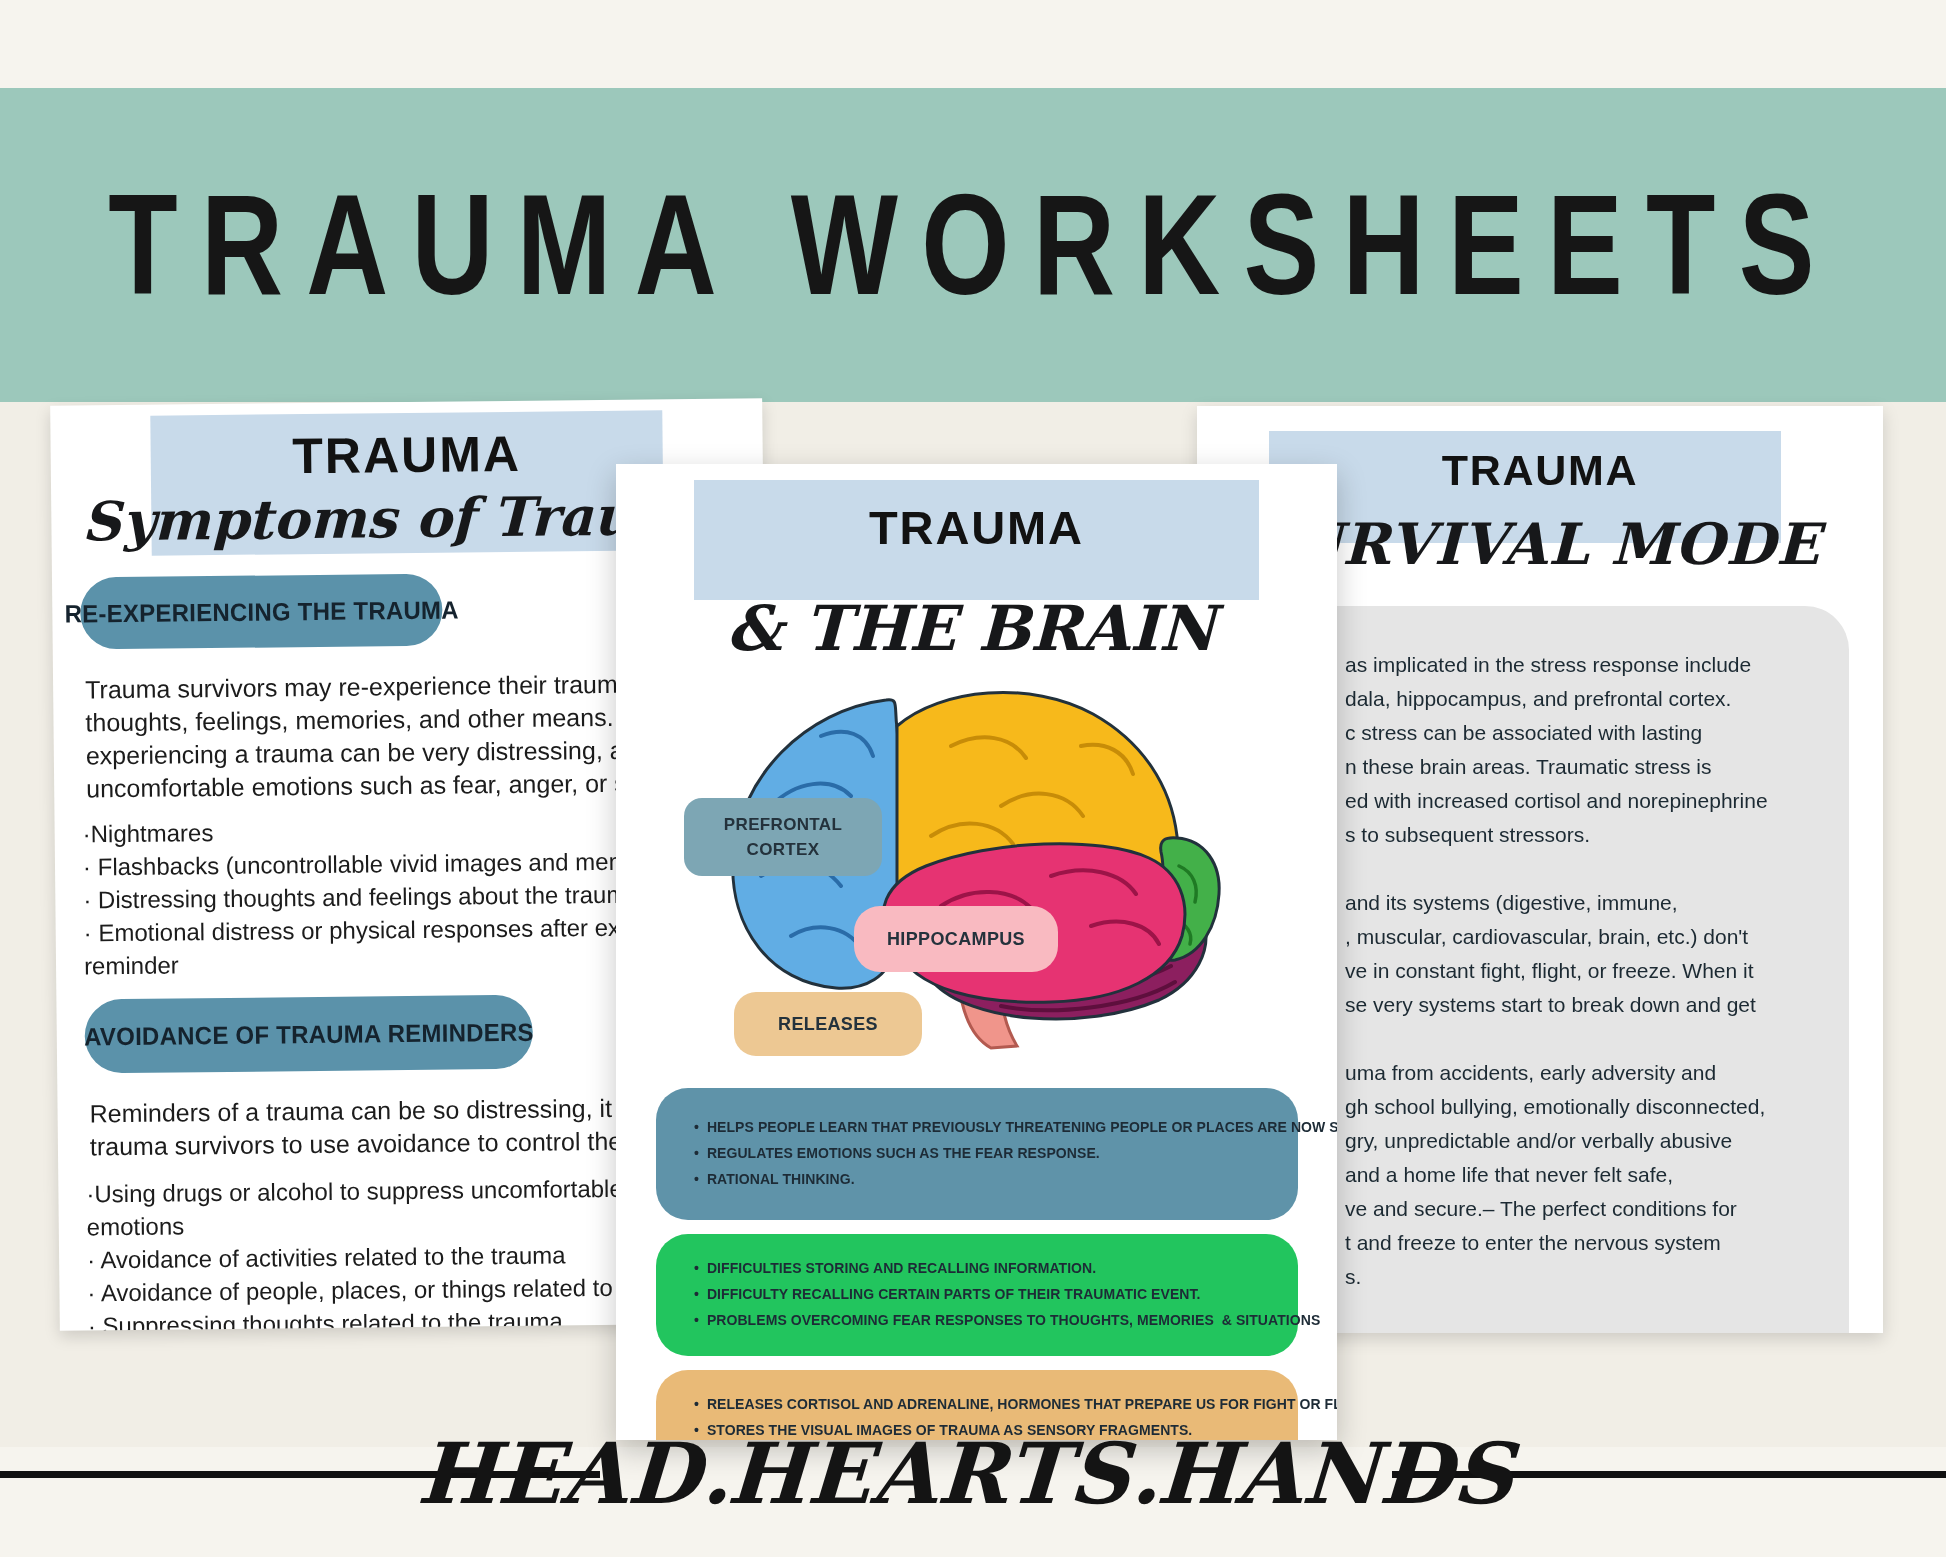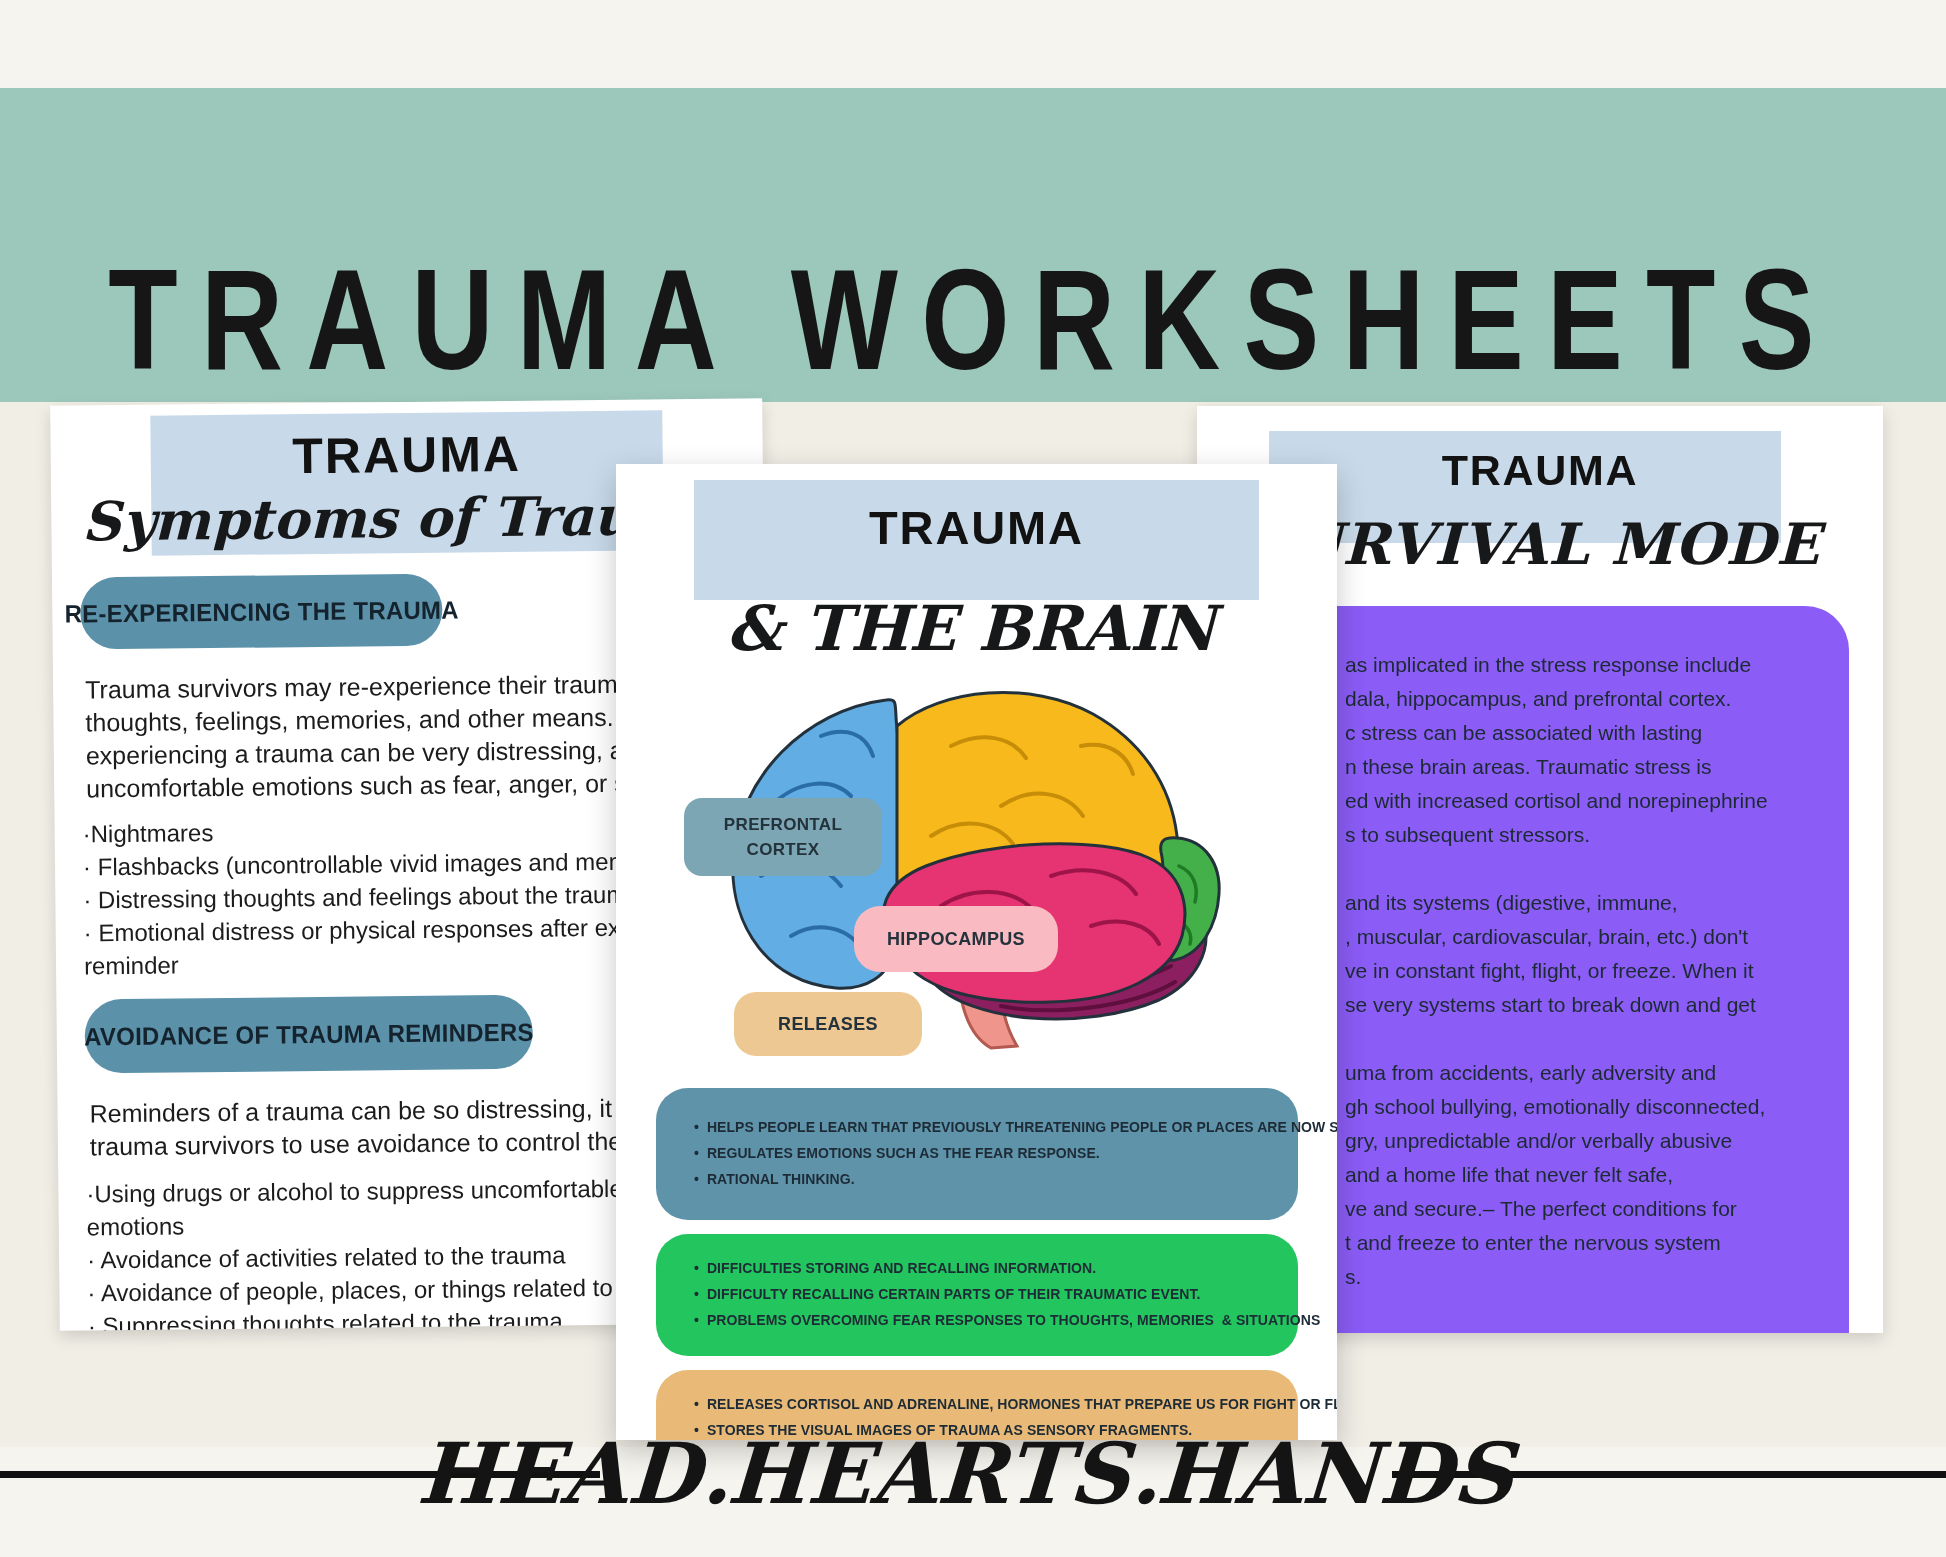--- a/index.html
+++ b/index.html
@@ -1,20 +1,20 @@
 <!DOCTYPE html>
 <html><head>
 <meta charset="utf-8">
 <style>
   html,body{margin:0;padding:0;}
   body{width:1946px;height:1557px;position:relative;overflow:hidden;
        font-family:"Liberation Sans",sans-serif;background:#f1eee6;}
   .strip-top{position:absolute;left:0;top:0;width:1946px;height:88px;background:#f6f4ee;}
   .banner{position:absolute;left:0;top:88px;width:1946px;height:314px;background:#9cc8bb;
-          display:flex;align-items:flex-end;justify-content:center;}
+          display:flex;align-items:center;justify-content:center;}
   .banner h1{margin:0;font-size:142px;font-weight:800;letter-spacing:.205em;color:#161616;
              transform:scaleX(.80);white-space:nowrap;}
   
   .page{position:absolute;background:#ffffff;overflow:hidden;}
   .page-left{left:55px;top:402px;width:712px;height:925px;z-index:1;
              transform:rotate(-.6deg);box-shadow:0 6px 16px rgba(0,0,0,.15);}
   .page-right{left:1197px;top:406px;width:686px;height:927px;z-index:1;
               box-shadow:0 6px 16px rgba(0,0,0,.15);}
   .page-center{left:616px;top:464px;width:721px;height:976px;z-index:3;
                box-shadow:0 10px 28px rgba(0,0,0,.22);}
@@ -52,21 +52,21 @@
             font-weight:800;font-size:14px;letter-spacing:.005em;white-space:pre;line-height:1.85;
             display:flex;align-items:center;}
   .info-box div{padding-left:38px;}
   .ib-teal{top:624px;height:132px;background:#5f93a9;}
   .ib-pink{top:770px;height:122px;background:#22c55e;}
   .ib-tan{top:906px;height:122px;background:#e9ba77;}
   
   .rp-band{left:72px;top:25px;width:512px;height:112px;}
   .rp-title{position:absolute;left:0;top:40px;width:686px;font-size:43px;}
   .rp-script{position:absolute;left:0;top:104px;width:686px;font-size:57px;letter-spacing:.02em;}
-  .rp-mint{position:absolute;left:96px;top:200px;width:556px;height:826px;background:#8b5cf6;
+  .rp-mint{position:absolute;left:96px;top:200px;width:556px;height:826px;background:#e5e5e5;
            border-radius:44px;overflow:hidden;}
   .rp-body{position:absolute;left:52px;top:42px;font-size:21px;line-height:1.62;color:#1c2a33;white-space:pre;}
   
   .strip-bottom{position:absolute;left:0;top:1447px;width:1946px;height:110px;background:#f6f4ee;z-index:0;}
   .rule{position:absolute;top:1471px;height:7px;background:#111;z-index:4;}
   .rule-left{left:0;width:600px;}
   .rule-right{left:1392px;width:554px;}
   .footer-brand{position:absolute;left:0;top:1424px;width:1946px;text-align:center;z-index:4;
                 font-family:"DejaVu Serif",serif;font-style:italic;font-weight:700;font-size:84px;
                 color:#141414;letter-spacing:.005em;transform:skewX(-6deg);white-space:nowrap;}

